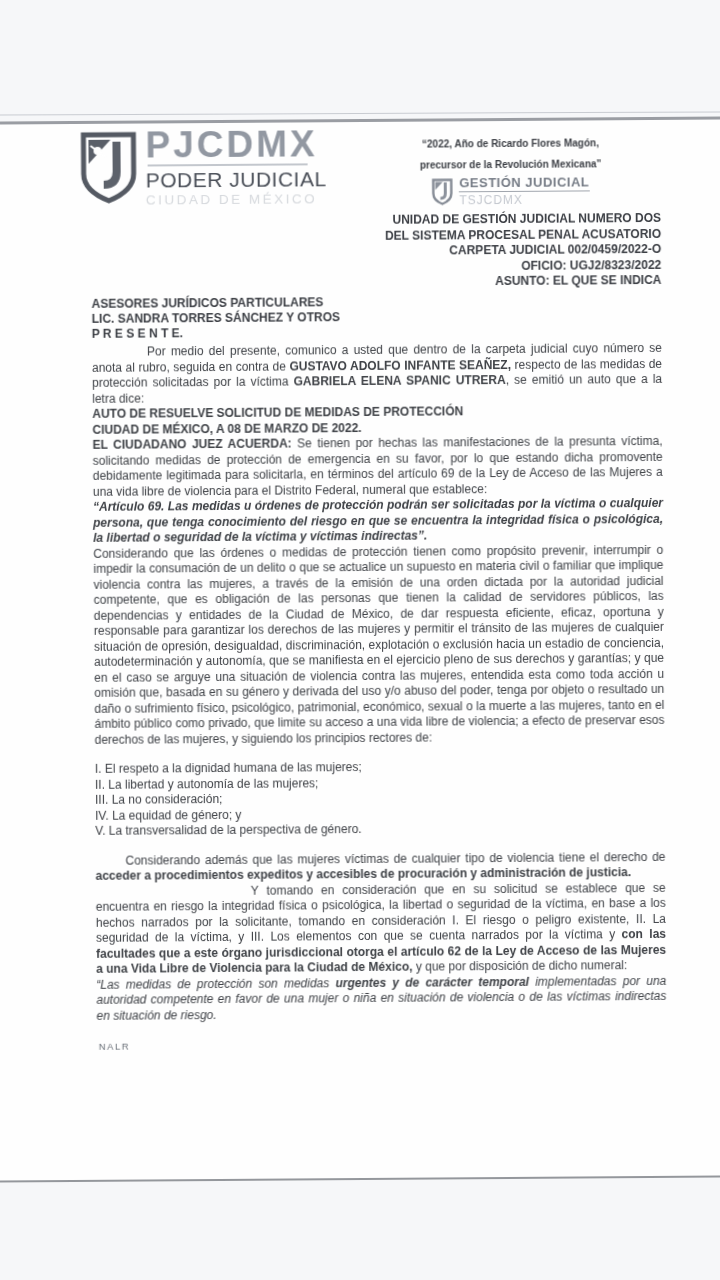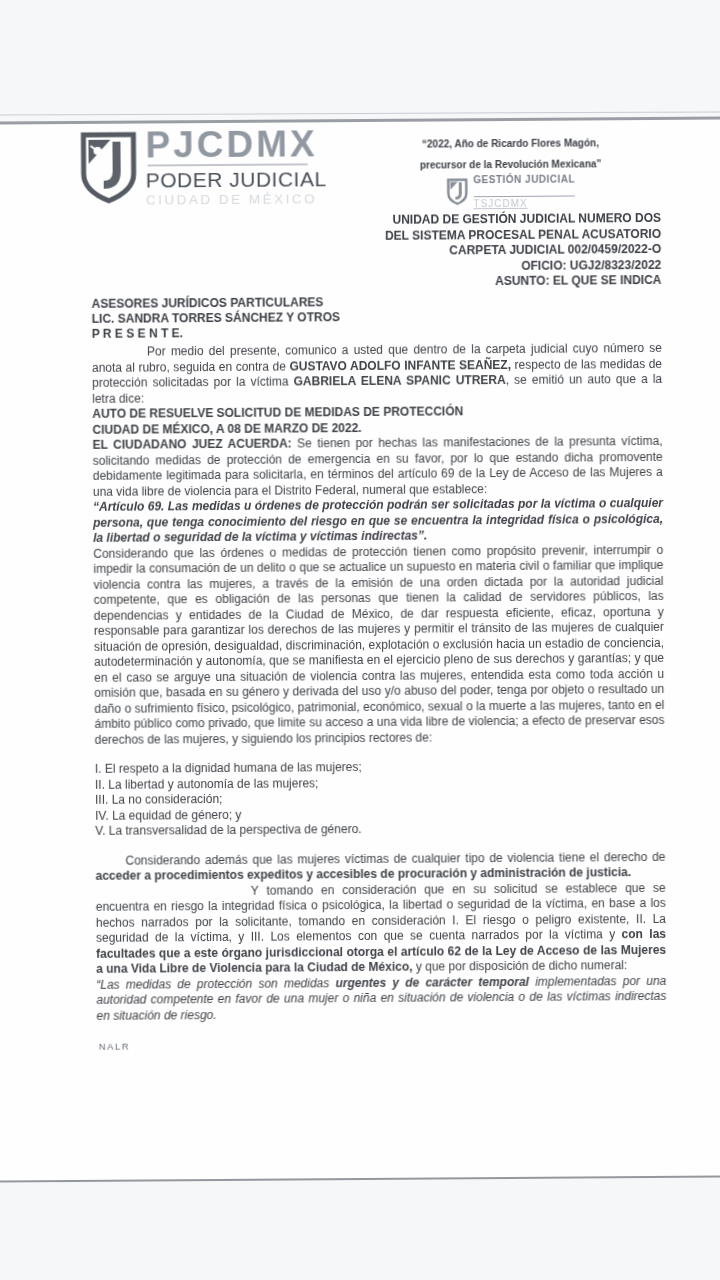--- a/index.html
+++ b/index.html
@@ -31,22 +31,22 @@
   .pj-text { display:flex; flex-direction:column; }
   .pj-acronym { font-size:37px; font-weight:bold; letter-spacing:3px; color:#9298a2; line-height:36px; margin-top:-4px; }
   .pj-strip { width:160px; height:2px; background:#c3c7cd; margin:1px 0 2px 2px; }
   .pj-title { font-size:21px; color:#4b5059; letter-spacing:0.5px; line-height:23px; }
   .pj-sub { font-size:13.5px; color:#d6d9dd; letter-spacing:2.5px; line-height:17px; }
 
   .head-right { text-align:center; margin-top:6px; min-width:300px; }
   .motto { font-size:10px; font-weight:bold; color:#3d4046; line-height:21px; }
   .gj-row { display:flex; justify-content:center; align-items:center; gap:6px; margin-top:1px; height:30px; }
   .gj-text { text-align:left; }
-  .gj-label { font-size:10px; font-weight:bold; color:#767c86; border-bottom:1px solid #a0a5ad; padding-bottom:11px; letter-spacing:0.5px; }
-  .gj-org { font-size:10px; color:#c4c8cf; letter-spacing:1px; margin-top:1px;text-decoration:underline; }
+  .gj-label { font-size:13px; font-weight:bold; color:#767c86; border-bottom:1px solid #a0a5ad; padding-bottom:1px; letter-spacing:0.5px; }
+  .gj-org { font-size:12px; color:#c4c8cf; letter-spacing:1px; margin-top:1px; }
   .office-block { margin-top:6px; text-align:right; font-weight:bold; font-size:12px; line-height:15.5px; color:#3b3e44; }
 
   .addressee { margin:4px 0 0 10px; font-weight:bold; font-size:12px; line-height:15.3px; color:#3b3e44; }
 
   .doc-body { margin:3px 0 0 10px; font-size:12px; line-height:15.5px; text-align:justify; color:#3f4247; }
   .doc-body p { margin:0; }
   .f-b  { font-weight:bold; }
   .f-i  { font-style:italic; }
   .f-bi { font-weight:bold; font-style:italic; }
 

